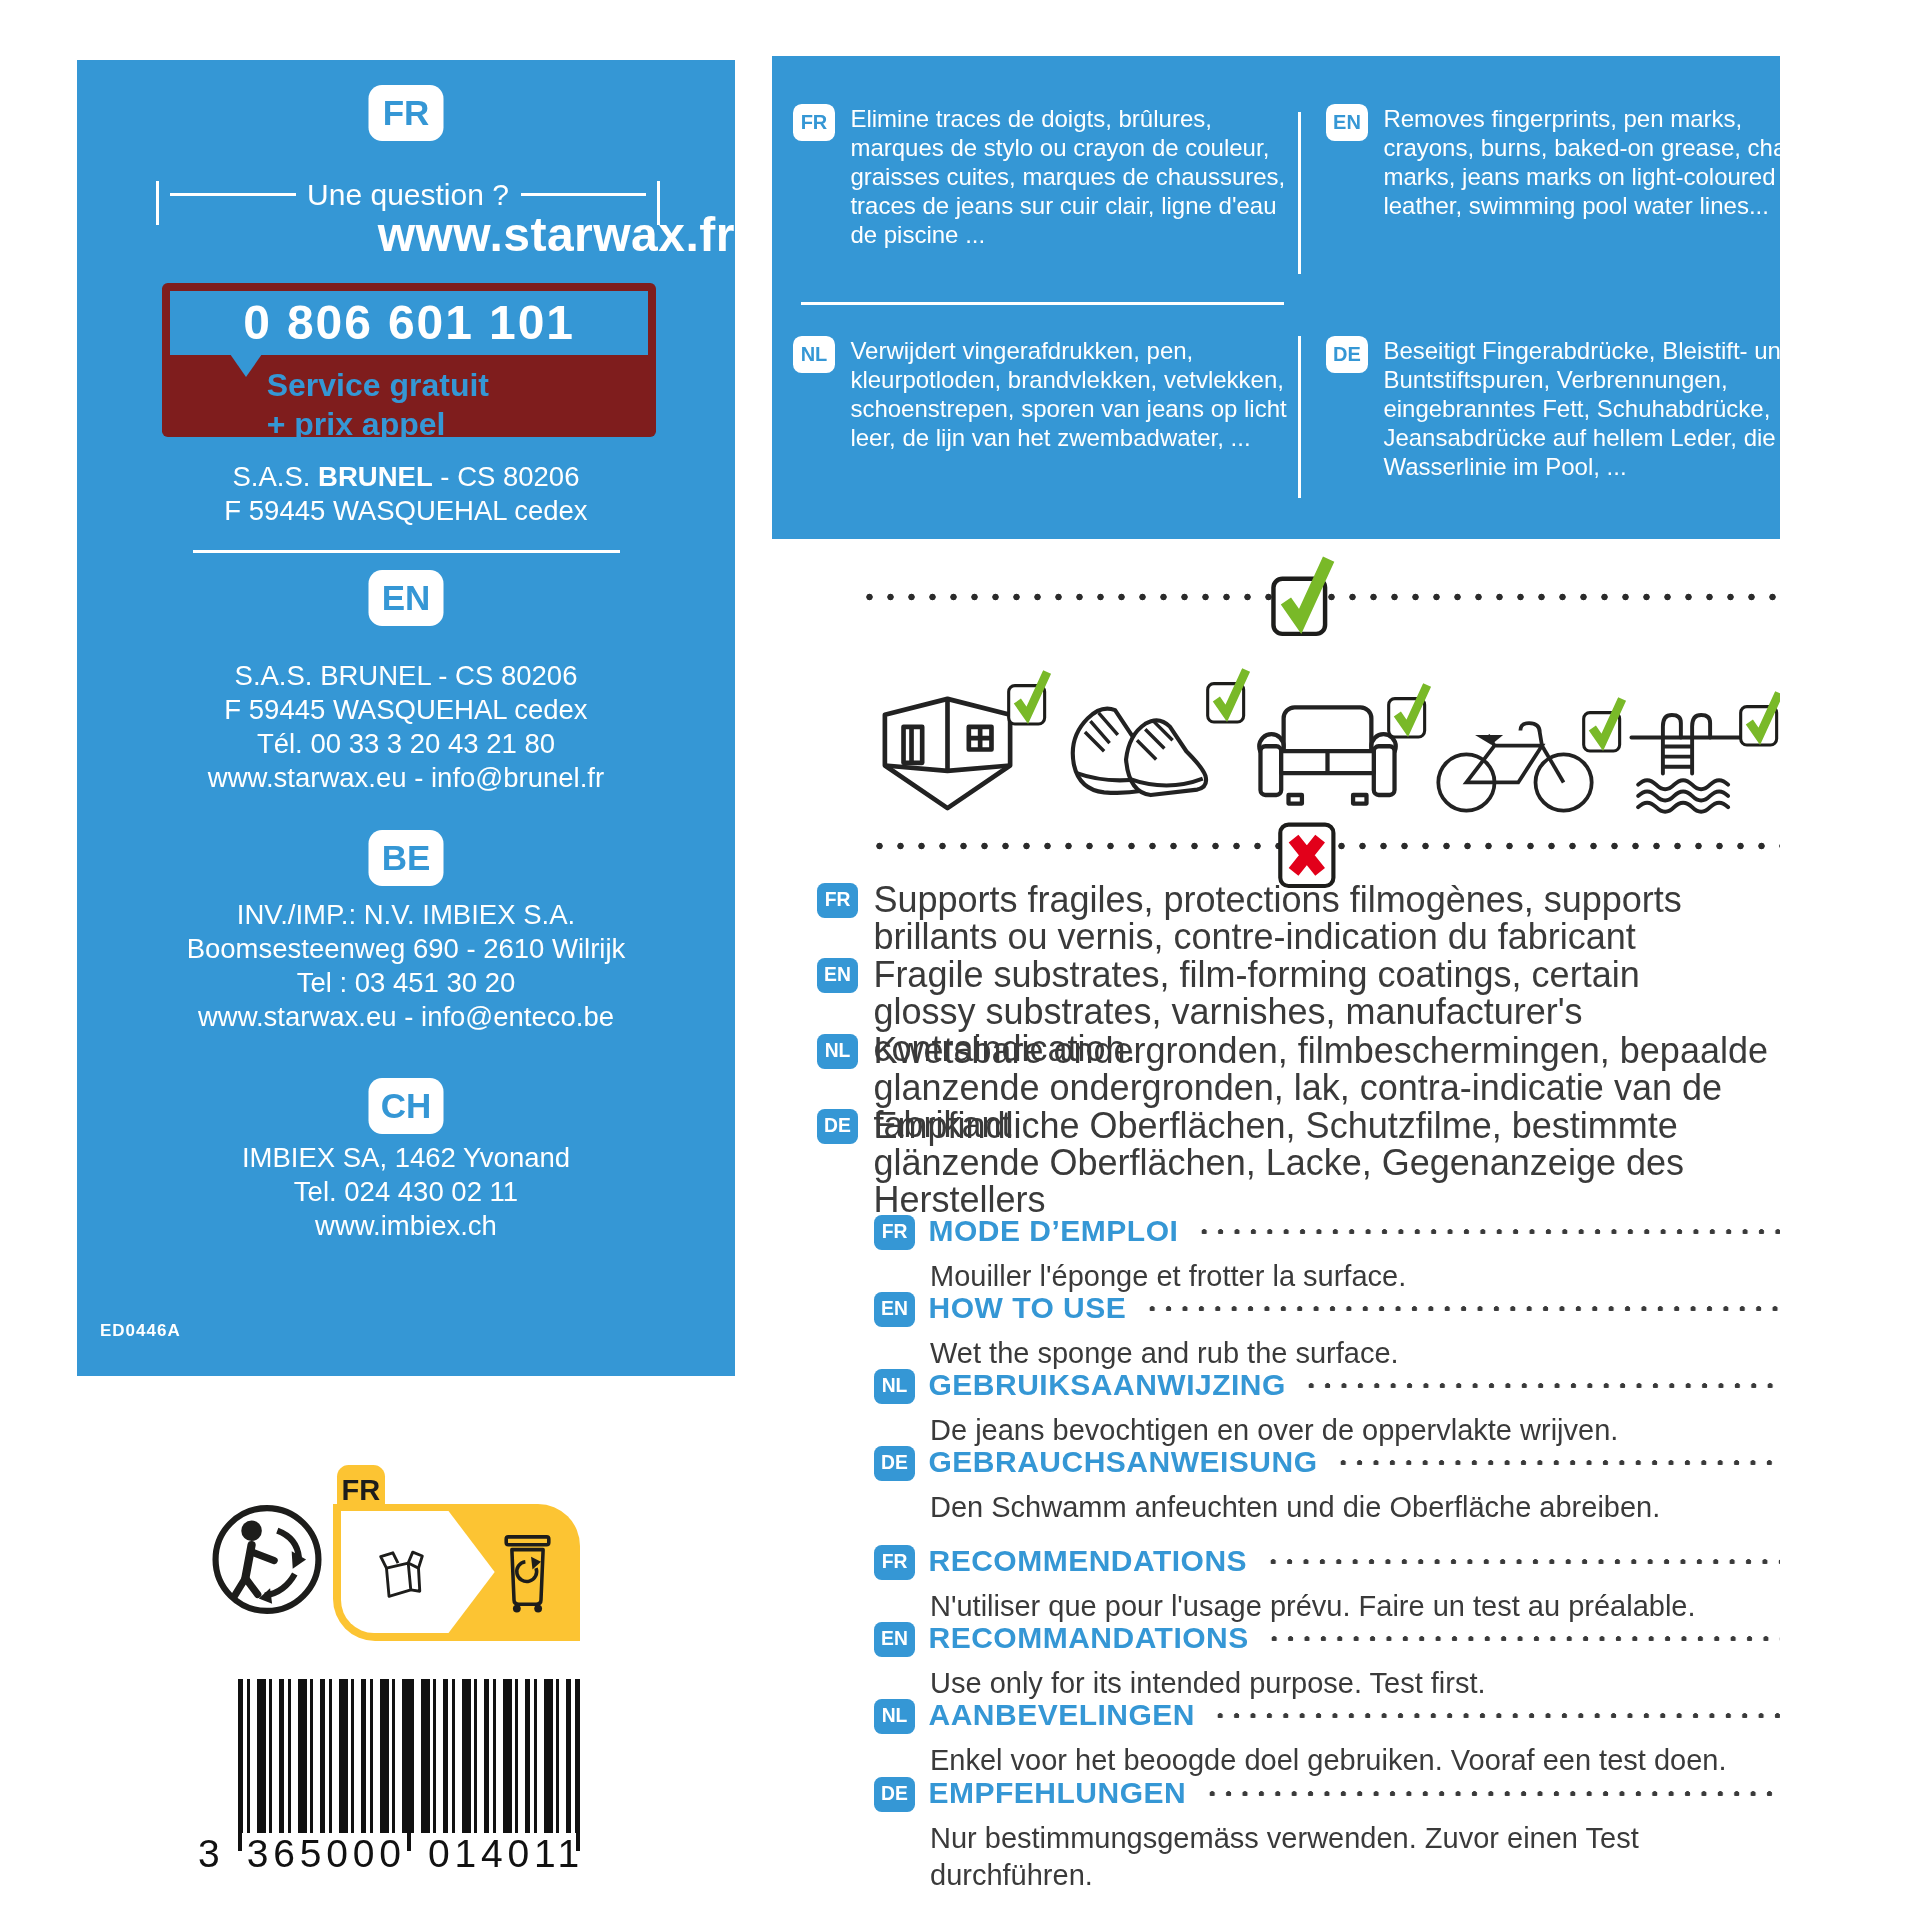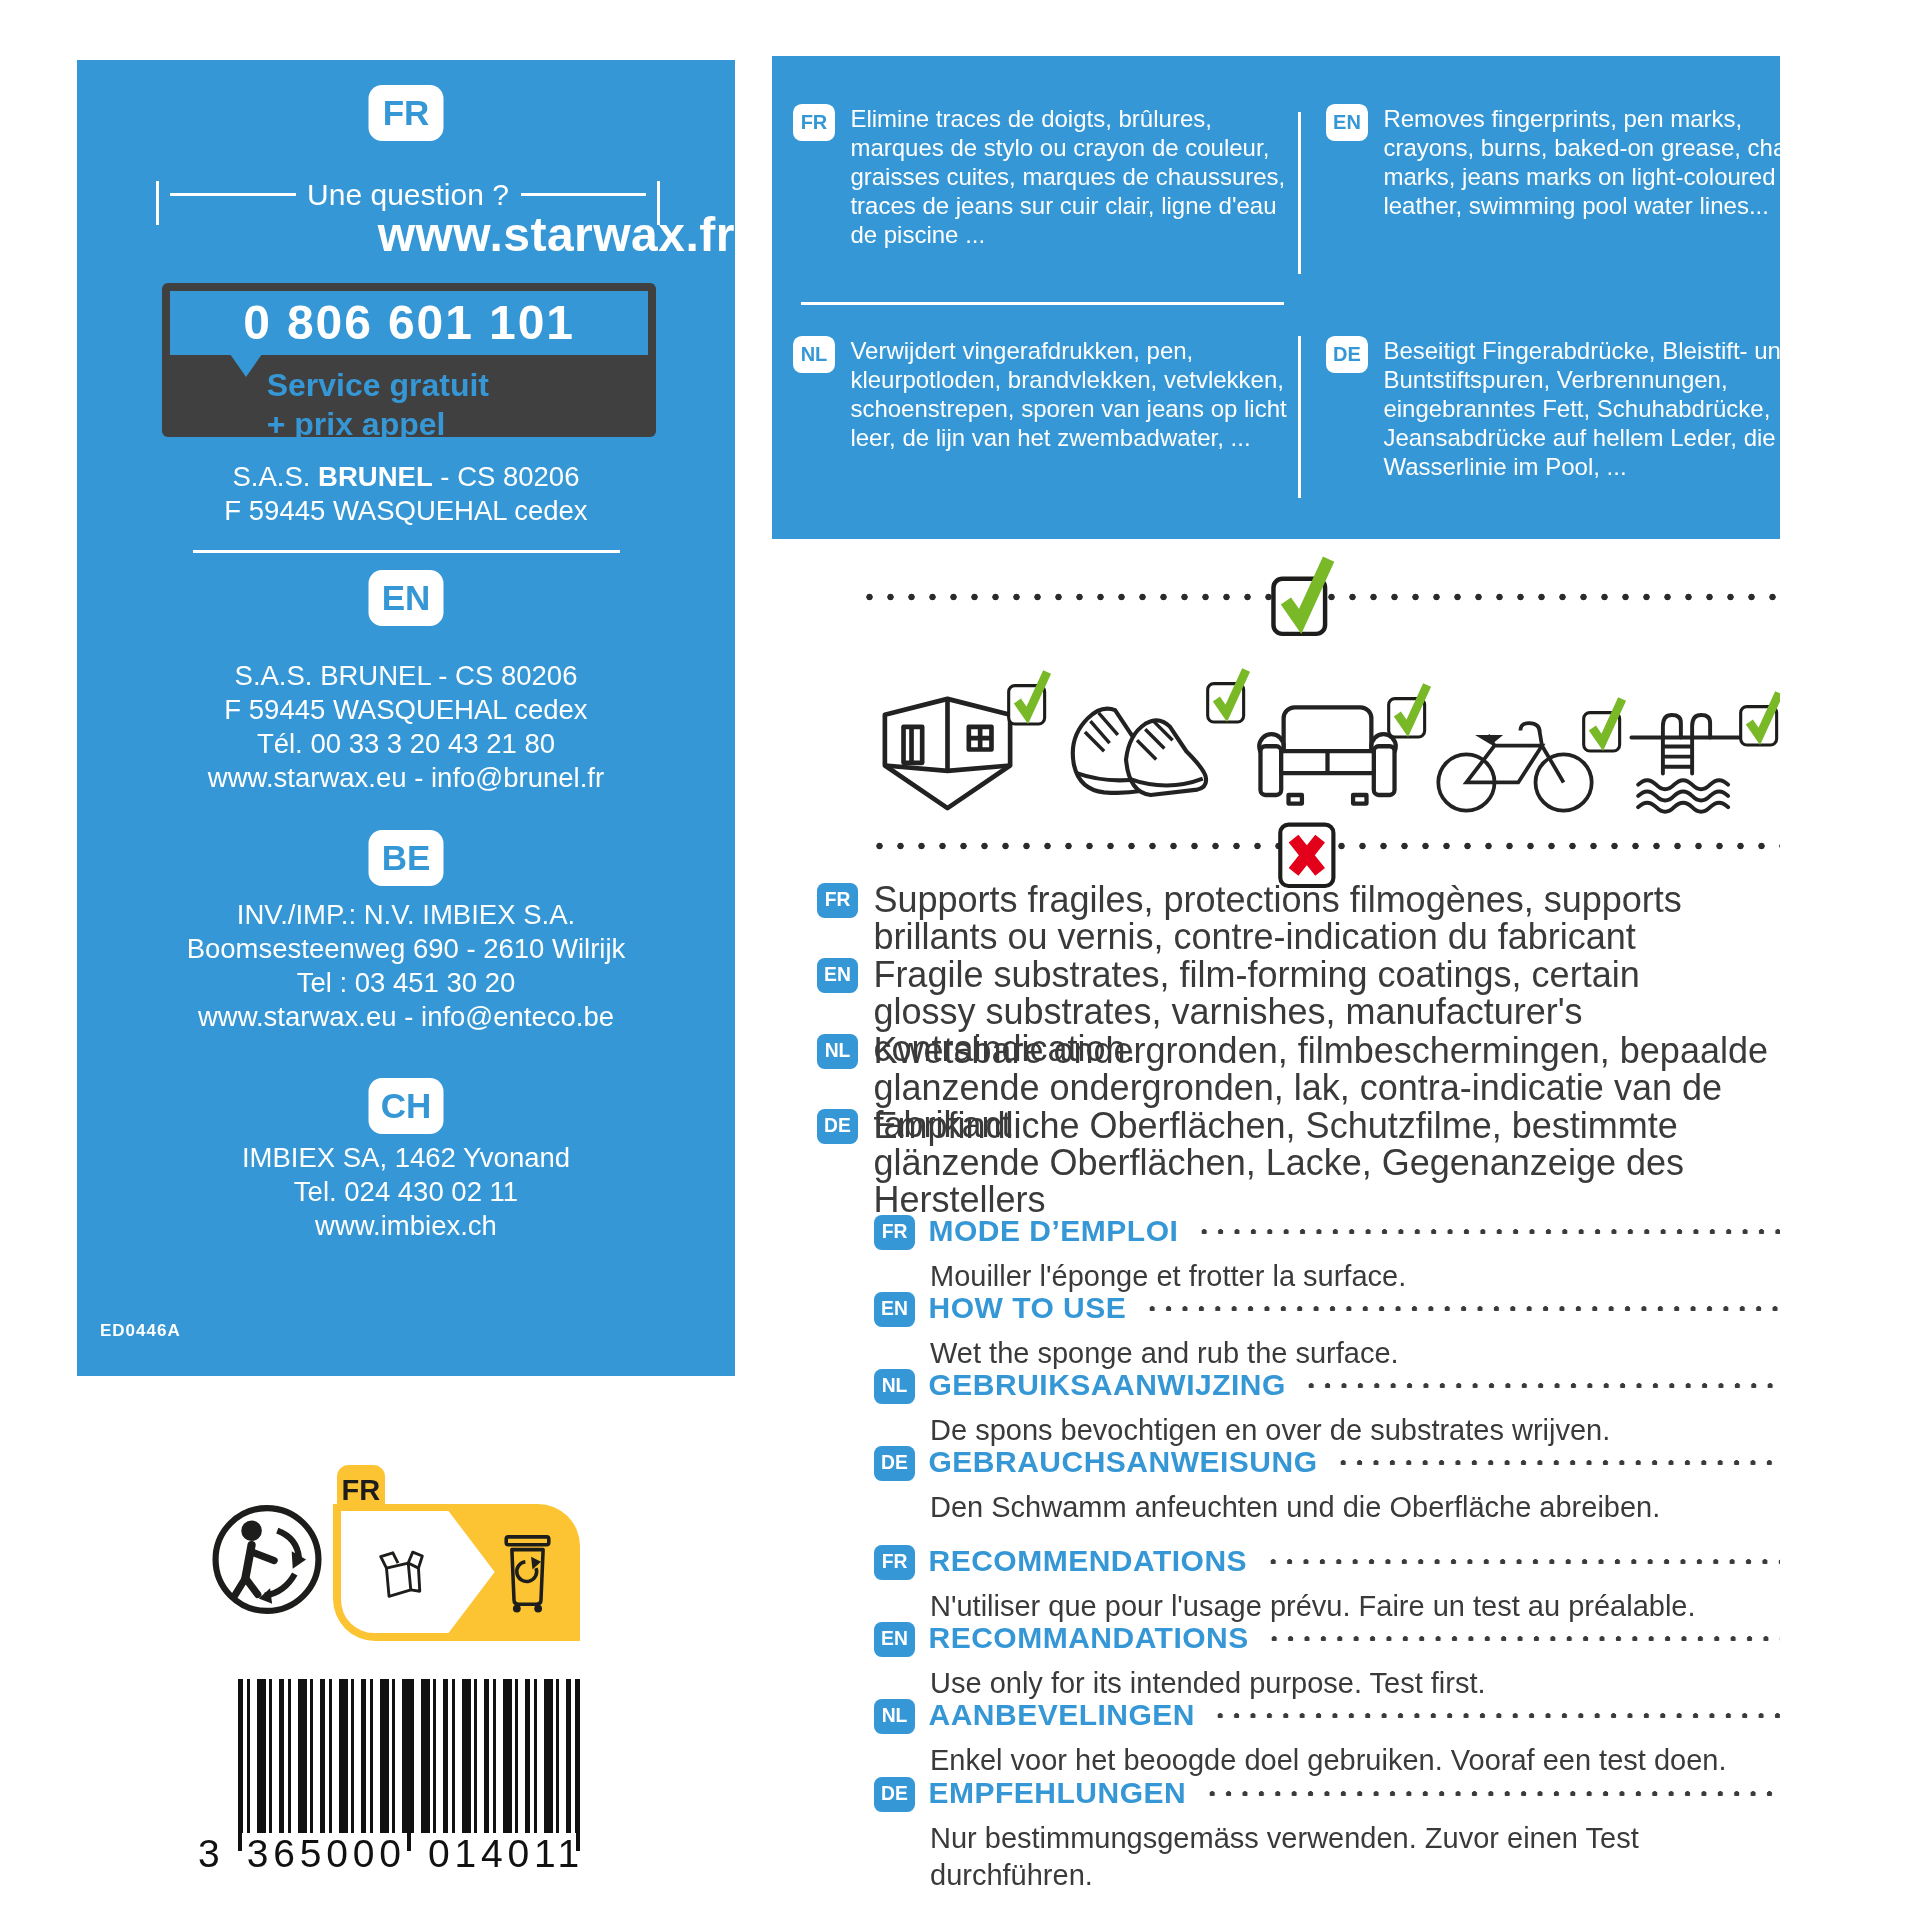--- a/index.html
+++ b/index.html
@@ -15,21 +15,21 @@
   #left-panel{position:absolute;left:77px;top:60px;width:658px;height:1316px;
     background:var(--blue);color:#fff}
   .abs{position:absolute}
   .blg{display:flex;align-items:center;justify-content:center;width:75px;height:56px;
     background:#fff;color:var(--blue);font-weight:bold;font-size:35px;border-radius:13.5px}
   .center-x{left:50%;transform:translateX(-50%)}
   .q-row{display:flex;align-items:center;gap:11.6px;color:#fff;font-size:30px}
   .q-line{flex:1;height:2.9px;background:#fff}
   .q-corner{width:2.9px;height:44px;background:#fff;align-self:flex-start;margin-top:17.4px}
   #website{width:100%;text-align:right;font-size:48px;font-weight:bold;letter-spacing:0.5px}
-  #phone-box{background:#404040;border-radius:5.8px;padding:7.7px}
+  #phone-box{background:#7f1d1d;border-radius:5.8px;padding:7.7px}
   #phone-bar{height:64px;background:var(--blue);display:flex;align-items:center;
     justify-content:center;font-size:48px;font-weight:bold;letter-spacing:1.9px}
   #phone-tri{position:absolute;left:68px;top:71px;width:0;height:0;
     border:solid transparent;border-width:23px 16.4px 0 16.4px;border-top-color:var(--blue)}
   #phone-note{margin-top:11.6px;padding-left:97px;color:var(--blue);
     font-weight:bold;font-size:32px;line-height:39px}
   .addr{width:100%;text-align:center;font-size:27.5px;line-height:34px;font-weight:400}
   .wdiv{height:2.9px;background:#fff}
   #ref-code{font-size:17px;font-weight:bold;letter-spacing:1px}
 
@@ -387,21 +387,21 @@
       <span class="leader"></span>
     </div>
     <div class="guide-text">Wet the sponge and rub the surface.</div>
   </div>
   <div class="guide-entry" style="top:1367px">
     <div class="guide-head">
       <span class="blb">NL</span>
       <span class="guide-title">GEBRUIKSAANWIJZING</span>
       <span class="leader"></span>
     </div>
-    <div class="guide-text">De spons bevochtigen en over de substrates wrijven.</div>
+    <div class="guide-text">De jeans bevochtigen en over de oppervlakte wrijven.</div>
   </div>
   <div class="guide-entry" style="top:1444px">
     <div class="guide-head">
       <span class="blb">DE</span>
       <span class="guide-title">GEBRAUCHSANWEISUNG</span>
       <span class="leader"></span>
     </div>
     <div class="guide-text">Den Schwamm anfeuchten und die Oberfläche abreiben.</div>
   </div>
 

